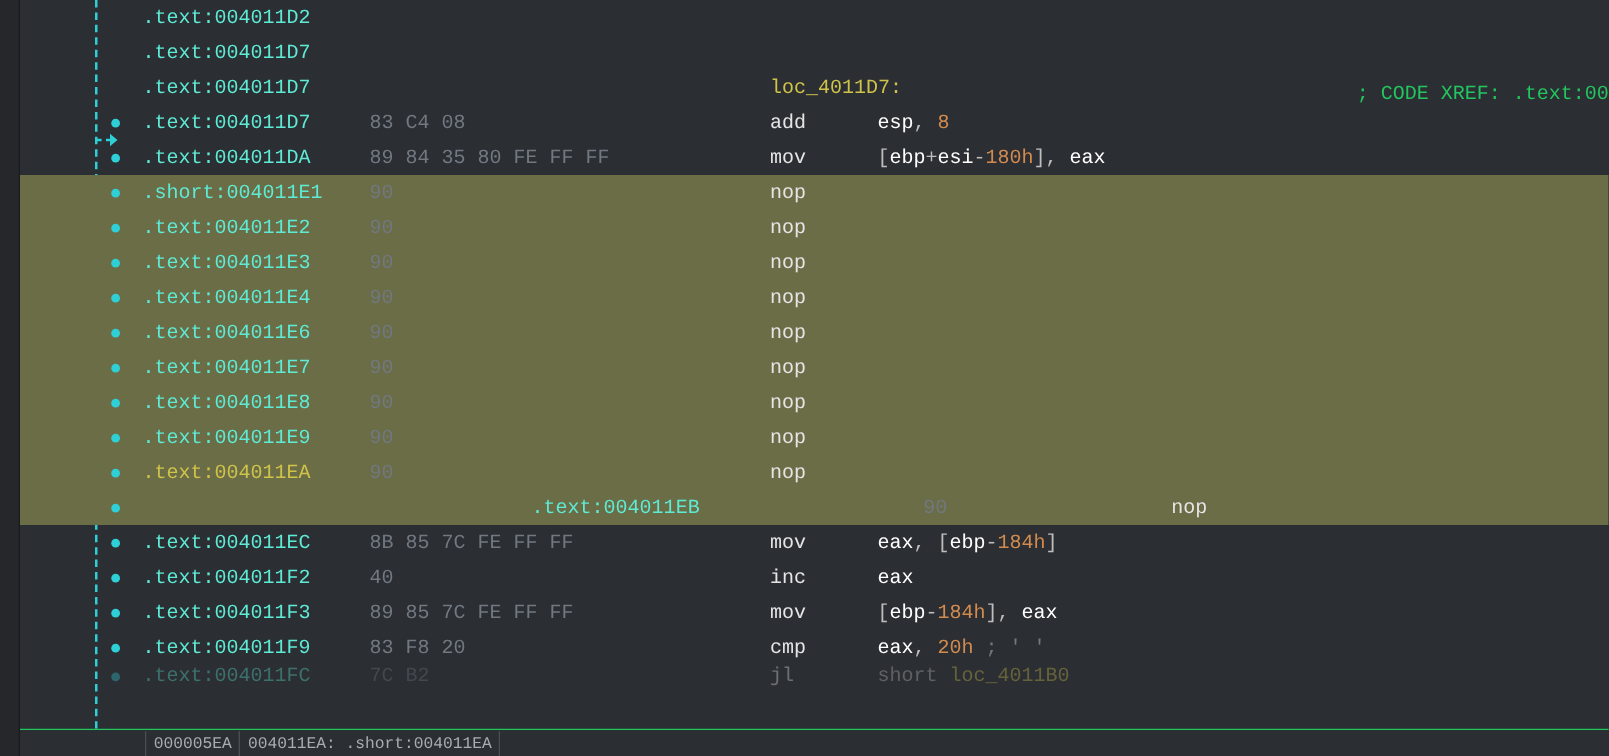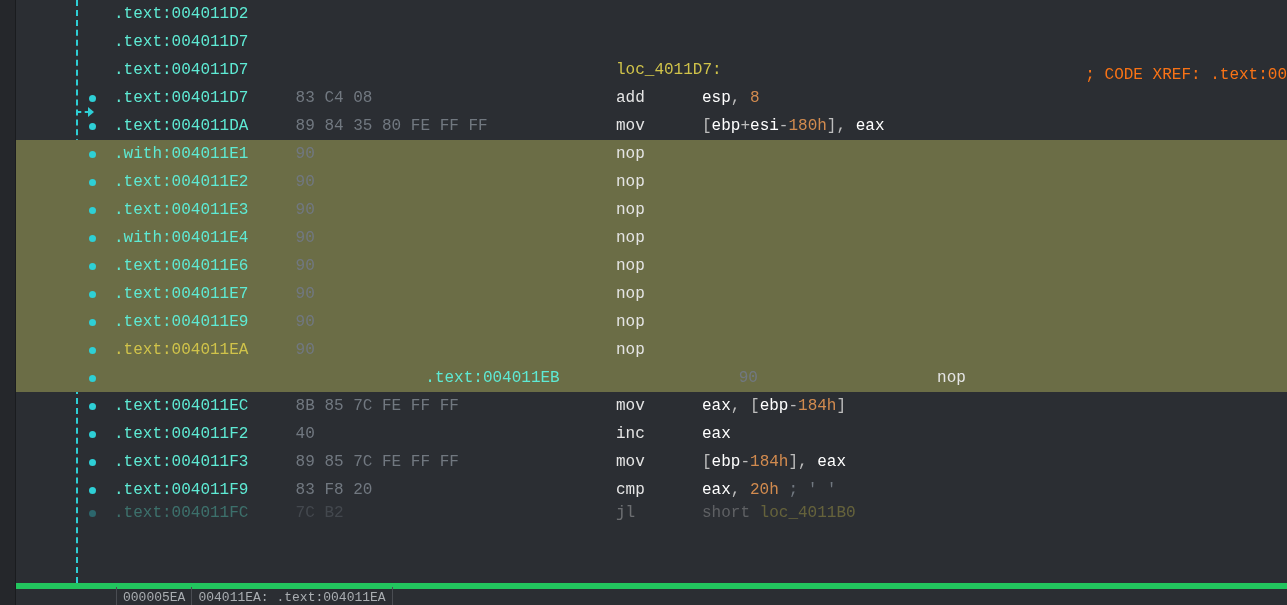--- a/index.html
+++ b/index.html
@@ -91,25 +91,25 @@
   .addr-red { color: #5eead4; }
   .addr-yellow { color: #d0c34a; }
   .bytes { color: #717880; width: 330px; display:inline-block; }
   .mnem { color: #e5e5e5; width: 86px; display:inline-block; }
   .op { display:inline-block; }
   .reg { color: #ffffff; }
   .num { color: #d28b4f; }
   .lbl { color: #d0c34a; }
   .punct { color: #bdbdbd; }
   .cmt { color: #717880; }
-  .xref-cmt { color: #f97316; }
+  .xref-cmt { color: #22c55e; }
   .status {
     height: 22px;
     background: #2b2e33;
-    border-top: 6px solid #22c55e;
+    border-top: 1px solid #22c55e;
     display: flex;
     align-items: center;
     font-size: 13px;
     color: #a9adb1;
   }
   .status .cell {
     border: 1px solid #4a4d53;
     border-top: none;
     border-bottom: none;
     padding: 1px 6px;
@@ -134,33 +134,34 @@
 <div class="root">
   <div class="left-pane"></div>
   <div class="main">
     <div class="listing" id="listing">
         <div class="flow-line" style="top: 0px; bottom: 0px;"></div>
         <div class="row"><div class="gutter"></div><div style="flex: 1 1 0%; position: relative; padding-left: 10px;"><span class="addr addr-red">.text:004011D2</span><span class="bytes"></span></div></div>
         <div class="row"><div class="gutter"></div><div style="flex: 1 1 0%; position: relative; padding-left: 10px;"><span class="addr addr-red">.text:004011D7</span><span class="bytes"></span></div></div>
         <div class="row"><div class="gutter"></div><div style="flex: 1 1 0%; position: relative; padding-left: 10px;"><span class="addr addr-red">.text:004011D7</span><span class="bytes"></span><span class="lbl">loc_4011D7:</span><div class="xref xref-cmt">; CODE XREF: .text:00</div></div></div>
         <div class="row"><div class="gutter"><div class="dot"></div><div class="flow-arrow" style="top: 9px;"></div></div><div style="flex: 1 1 0%; position: relative; padding-left: 10px;"><span class="addr addr-red">.text:004011D7</span><span class="bytes"> 83 C4 08</span><span class="mnem">add</span><span class="op"><span class="reg">esp</span><span class="punct">, </span><span class="num">8</span></span></div></div>
         <div class="row"><div class="gutter"><div class="dot"></div></div><div style="flex: 1 1 0%; position: relative; padding-left: 10px;"><span class="addr addr-red">.text:004011DA</span><span class="bytes"> 89 84 35 80 FE FF FF</span><span class="mnem">mov</span><span class="op"><span class="punct">[</span><span class="reg">ebp</span><span class="punct">+</span><span class="reg">esi</span><span class="punct">-</span><span class="num">180h</span><span class="punct">], </span><span class="reg">eax</span></span></div></div>
-        <div class="row hl"><div class="gutter"><div class="dot"></div></div><div style="flex: 1 1 0%; position: relative; padding-left: 10px;"><span class="addr addr-red">.with:004011E1</span><span class="bytes"> 90</span><span class="mnem">nop</span><span class="op"></span></div></div>
+        <div class="row hl"><div class="gutter"><div class="dot"></div></div><div style="flex: 1 1 0%; position: relative; padding-left: 10px;"><span class="addr addr-red">.short:004011E1</span><span class="bytes"> 90</span><span class="mnem">nop</span><span class="op"></span></div></div>
         <div class="row hl"><div class="gutter"><div class="dot"></div></div><div style="flex: 1 1 0%; position: relative; padding-left: 10px;"><span class="addr addr-red">.text:004011E2</span><span class="bytes"> 90</span><span class="mnem">nop</span><span class="op"></span></div></div>
         <div class="row hl"><div class="gutter"><div class="dot"></div></div><div style="flex: 1 1 0%; position: relative; padding-left: 10px;"><span class="addr addr-red">.text:004011E3</span><span class="bytes"> 90</span><span class="mnem">nop</span><span class="op"></span></div></div>
-        <div class="row hl"><div class="gutter"><div class="dot"></div></div><div style="flex: 1 1 0%; position: relative; padding-left: 10px;"><span class="addr addr-red">.with:004011E4</span><span class="bytes"> 90</span><span class="mnem">nop</span><span class="op"></span></div></div>
+        <div class="row hl"><div class="gutter"><div class="dot"></div></div><div style="flex: 1 1 0%; position: relative; padding-left: 10px;"><span class="addr addr-red">.text:004011E4</span><span class="bytes"> 90</span><span class="mnem">nop</span><span class="op"></span></div></div>
         <div class="row hl"><div class="gutter"><div class="dot"></div></div><div style="flex: 1 1 0%; position: relative; padding-left: 10px;"><span class="addr addr-red">.text:004011E6</span><span class="bytes"> 90</span><span class="mnem">nop</span><span class="op"></span></div></div>
         <div class="row hl"><div class="gutter"><div class="dot"></div></div><div style="flex: 1 1 0%; position: relative; padding-left: 10px;"><span class="addr addr-red">.text:004011E7</span><span class="bytes"> 90</span><span class="mnem">nop</span><span class="op"></span></div></div>
+        <div class="row hl"><div class="gutter"><div class="dot"></div></div><div style="flex: 1 1 0%; position: relative; padding-left: 10px;"><span class="addr addr-red">.text:004011E8</span><span class="bytes"> 90</span><span class="mnem">nop</span><span class="op"></span></div></div>
         <div class="row hl"><div class="gutter"><div class="dot"></div></div><div style="flex: 1 1 0%; position: relative; padding-left: 10px;"><span class="addr addr-red">.text:004011E9</span><span class="bytes"> 90</span><span class="mnem">nop</span><span class="op"></span></div></div>
         <div class="row hl"><div class="gutter"><div class="dot"></div></div><div style="flex: 1 1 0%; position: relative; padding-left: 10px;"><span class="addr addr-yellow">.text:004011EA</span><span class="bytes"> 90</span><span class="mnem">nop</span><span class="op"></span></div></div>
         <div class="row hl"><div class="gutter"><div class="dot"></div></div><div style="flex: 1 1 0%; position: relative; padding-left: 10px; text-align: center;"><span class="addr addr-red">.text:004011EB</span><span class="bytes"> 90</span><span class="mnem">nop</span><span class="op"></span></div></div>
         <div class="row"><div class="gutter"><div class="dot"></div></div><div style="flex: 1 1 0%; position: relative; padding-left: 10px;"><span class="addr addr-red">.text:004011EC</span><span class="bytes"> 8B 85 7C FE FF FF</span><span class="mnem">mov</span><span class="op"><span class="reg">eax</span><span class="punct">, [</span><span class="reg">ebp</span><span class="punct">-</span><span class="num">184h</span><span class="punct">]</span></span></div></div>
         <div class="row"><div class="gutter"><div class="dot"></div></div><div style="flex: 1 1 0%; position: relative; padding-left: 10px;"><span class="addr addr-red">.text:004011F2</span><span class="bytes"> 40</span><span class="mnem">inc</span><span class="op"><span class="reg">eax</span></span></div></div>
         <div class="row"><div class="gutter"><div class="dot"></div></div><div style="flex: 1 1 0%; position: relative; padding-left: 10px;"><span class="addr addr-red">.text:004011F3</span><span class="bytes"> 89 85 7C FE FF FF</span><span class="mnem">mov</span><span class="op"><span class="punct">[</span><span class="reg">ebp</span><span class="punct">-</span><span class="num">184h</span><span class="punct">], </span><span class="reg">eax</span></span></div></div>
         <div class="row"><div class="gutter"><div class="dot"></div></div><div style="flex: 1 1 0%; position: relative; padding-left: 10px;"><span class="addr addr-red">.text:004011F9</span><span class="bytes"> 83 F8 20</span><span class="mnem">cmp</span><span class="op"><span class="reg">eax</span><span class="punct">, </span><span class="num">20h</span> <span class="cmt">; ' '</span></span></div></div>
         <div class="row" style="opacity: 0.35; height: 18px; overflow: hidden;"><div class="gutter"><div class="dot"></div></div><div style="flex: 1 1 0%; position: relative; padding-left: 10px;"><span class="addr addr-red">.text:004011FC</span><span class="bytes"> 7C B2</span><span class="mnem">jl</span><span class="op"><span class="punct">short </span><span class="lbl">loc_4011B0</span></span></div></div>
       </div>
     <div class="status">
       <span class="cell first">000005EA</span>
-      <span class="cell">004011EA: .text:004011EA</span>
+      <span class="cell">004011EA: .short:004011EA</span>
     </div>
   </div>
 </div>
 
 </body></html>

